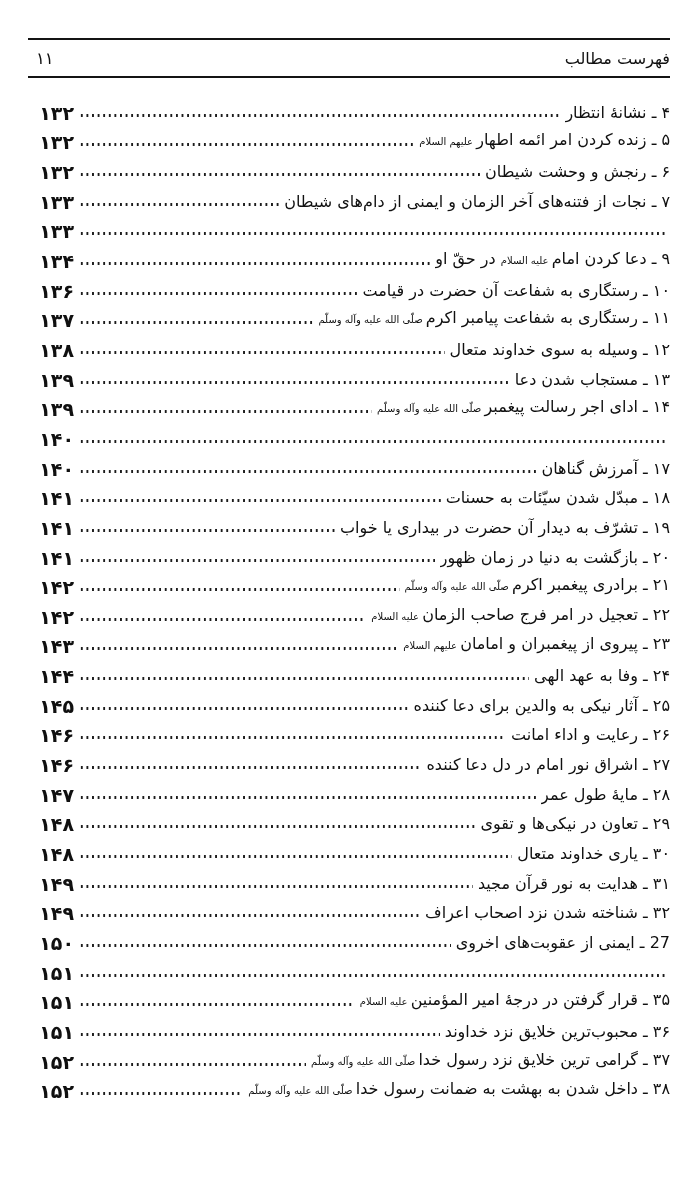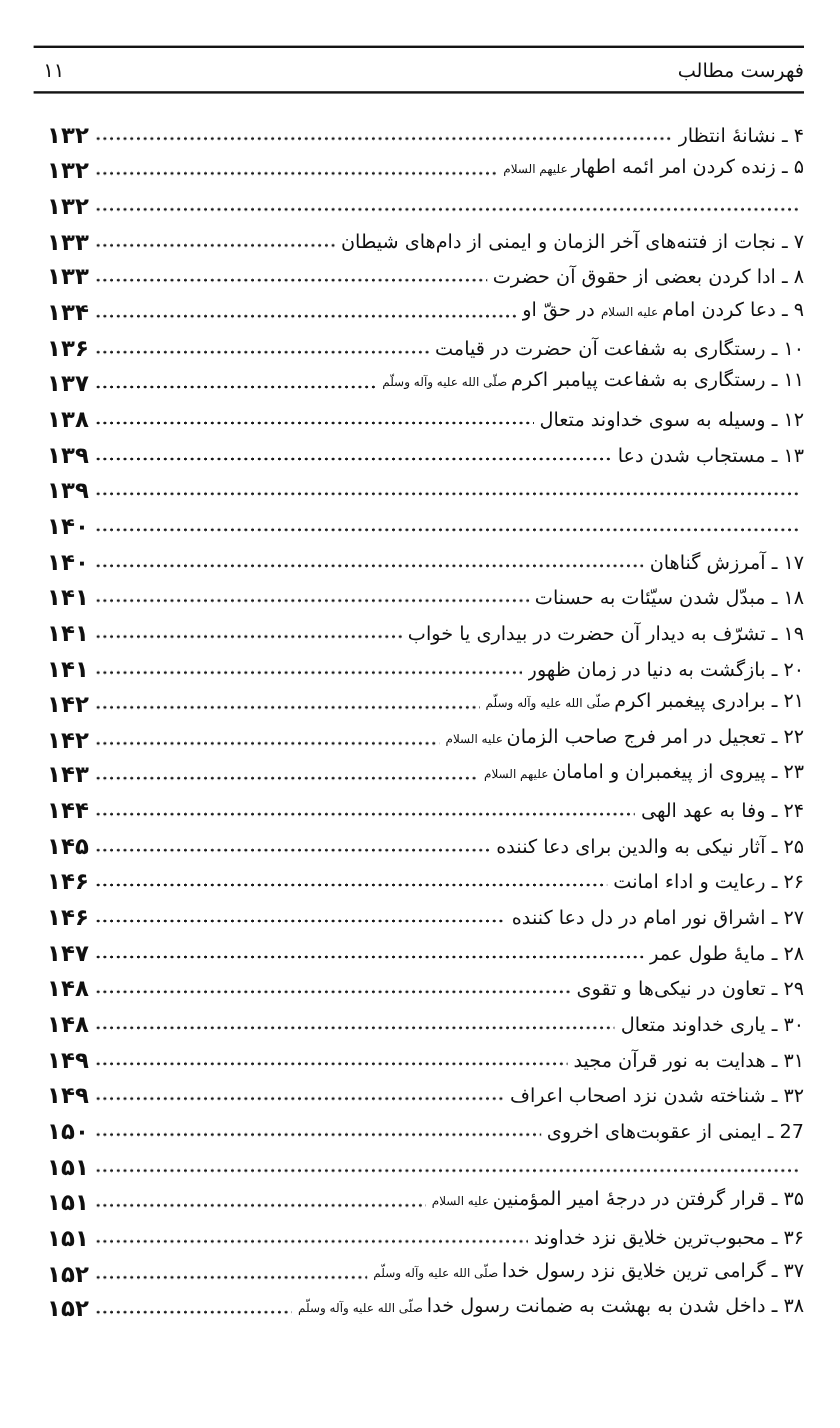--- a/index.html
+++ b/index.html
@@ -87,30 +87,30 @@
         <span class="title">۴ ـ نشانهٔ انتظار</span>
         <span class="leader"></span>
         <span class="num">۱۳۲</span>
       </div>
       <div class="row">
         <span class="title">۵ ـ زنده کردن امر ائمه اطهار<span class="hon"> علیهم السلام</span></span>
         <span class="leader"></span>
         <span class="num">۱۳۲</span>
       </div>
       <div class="row">
+        <span class="title">۶ ـ رنجش و وحشت شیطان</span>
         <span class="leader"></span>
         <span class="num">۱۳۲</span>
       </div>
       <div class="row">
         <span class="title">۷ ـ نجات از فتنه‌های آخر الزمان و ایمنی از دام‌های شیطان</span>
         <span class="leader"></span>
         <span class="num">۱۳۳</span>
       </div>
       <div class="row">
-        <span class="title">۸ ـ ادا کردن بعضی از حقوق آن حضرت</span>
         <span class="leader"></span>
         <span class="num">۱۳۳</span>
       </div>
       <div class="row">
         <span class="title">۹ ـ دعا کردن امام<span class="hon"> علیه السلام</span> در حقّ او </span>
         <span class="leader"></span>
         <span class="num">۱۳۴</span>
       </div>
       <div class="row">
         <span class="title">۱۰ ـ رستگاری به شفاعت آن حضرت در قیامت</span>
@@ -126,20 +126,21 @@
         <span class="title">۱۲ ـ وسیله به سوی خداوند متعال</span>
         <span class="leader"></span>
         <span class="num">۱۳۸</span>
       </div>
       <div class="row">
         <span class="title">۱۳ ـ مستجاب شدن دعا </span>
         <span class="leader"></span>
         <span class="num">۱۳۹</span>
       </div>
       <div class="row">
+        <span class="title">۱۴ ـ ادای اجر رسالت پیغمبر<span class="hon"> صلّی الله علیه وآله وسلّم</span></span>
         <span class="leader"></span>
         <span class="num">۱۳۹</span>
       </div>
       <div class="row">
         <span class="leader"></span>
         <span class="num">۱۴۰</span>
       </div>
       <div class="row">
         <span class="title">۱۷ ـ آمرزش گناهان </span>
         <span class="leader"></span>

